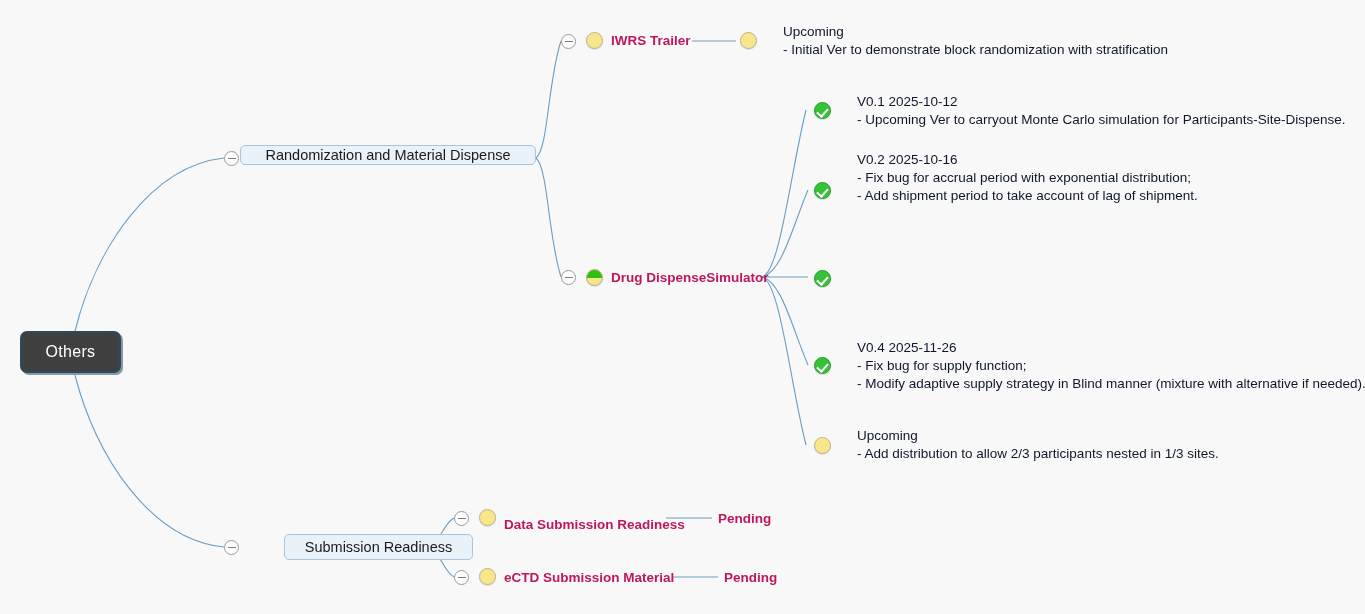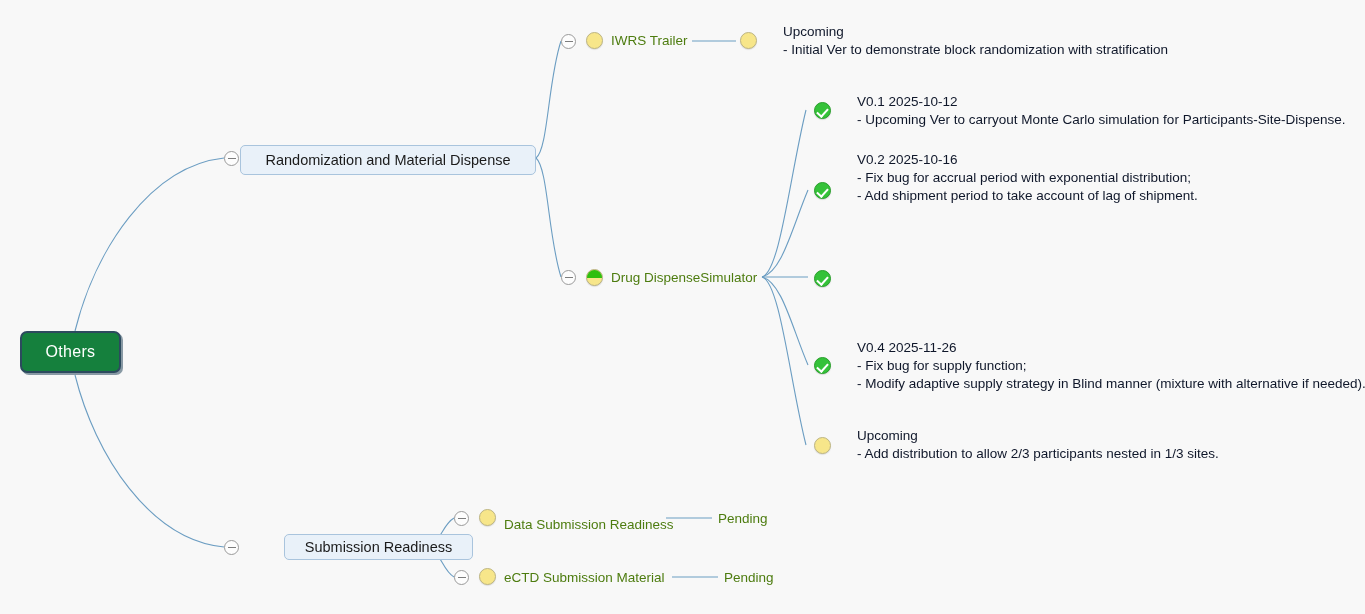--- a/index.html
+++ b/index.html
@@ -19,21 +19,21 @@
   #links {
     position: absolute; left: 0; top: 0;
     width: 1365px; height: 614px;
     pointer-events: none;
   }
 
   
   .root-node {
     position: absolute;
     display: flex; align-items: center; justify-content: center;
-    background: #15803d;
+    background: #404040;
     border: 2px solid #2c4a5e;
     border-radius: 7px;
     box-shadow: 2px 2px 0 rgba(44,74,94,0.55);
     color: #ffffff;
     font-size: 16px;
     letter-spacing: .3px;
   }
 
   
   .branch-node {
@@ -104,21 +104,21 @@
   
   .leaf {
     position: absolute;
     color: #0f172a;
     font-size: 13.5px;
     line-height: 18px;
     white-space: nowrap;
     margin-left: 18px;
   }
   .leaf .line { display: block; }
-  .leaf-title { position: absolute; font-size: 13.5px; color: #4d7c0f; white-space: nowrap; }
+  .leaf-title { position: absolute; font-size: 13.5px; color: #be185d; white-space: nowrap; font-weight: bold; }
 </style>
 </head>
 <body>
 
 <div id="canvas">
 
   <svg id="links" viewBox="0 0 1365 614" width="1365" height="614">
     <g fill="none" stroke="#6b9dc2" stroke-width="1.1">
 
       <path d="M 75,331 C 95,250 150,166 224,158"></path>
@@ -141,21 +141,21 @@
       <path d="M 666,518 L 712,518"></path>
       <path d="M 672,577 L 718,577"></path>
     </g>
   </svg>
 
   <div class="root-node" style="left:20px; top:331px; width:101px; height:42px;">
     <span>Others</span>
   </div>
 
   <div class="collapse-toggle" style="left:224px; top:151px;"></div>
-  <div class="branch-node" style="left:240px; top:145px; width:296px; height:30px;">
+  <div class="branch-node" style="left:240px; top:145px; width:296px; height:20px;">
     <span>Randomization and Material Dispense</span>
   </div>
 
   <div class="collapse-toggle" style="left:224px; top:540px;"></div>
   <div class="branch-node" style="left:240px; top:534px; width:189px; height:26px;margin-left:44px;">
     <span>Submission Readiness</span>
   </div>
 
   <div class="collapse-toggle" style="left:561px; top:34px;"></div>
   <div class="status-icon pending-dot" style="left:586px; top:32px;"></div>

